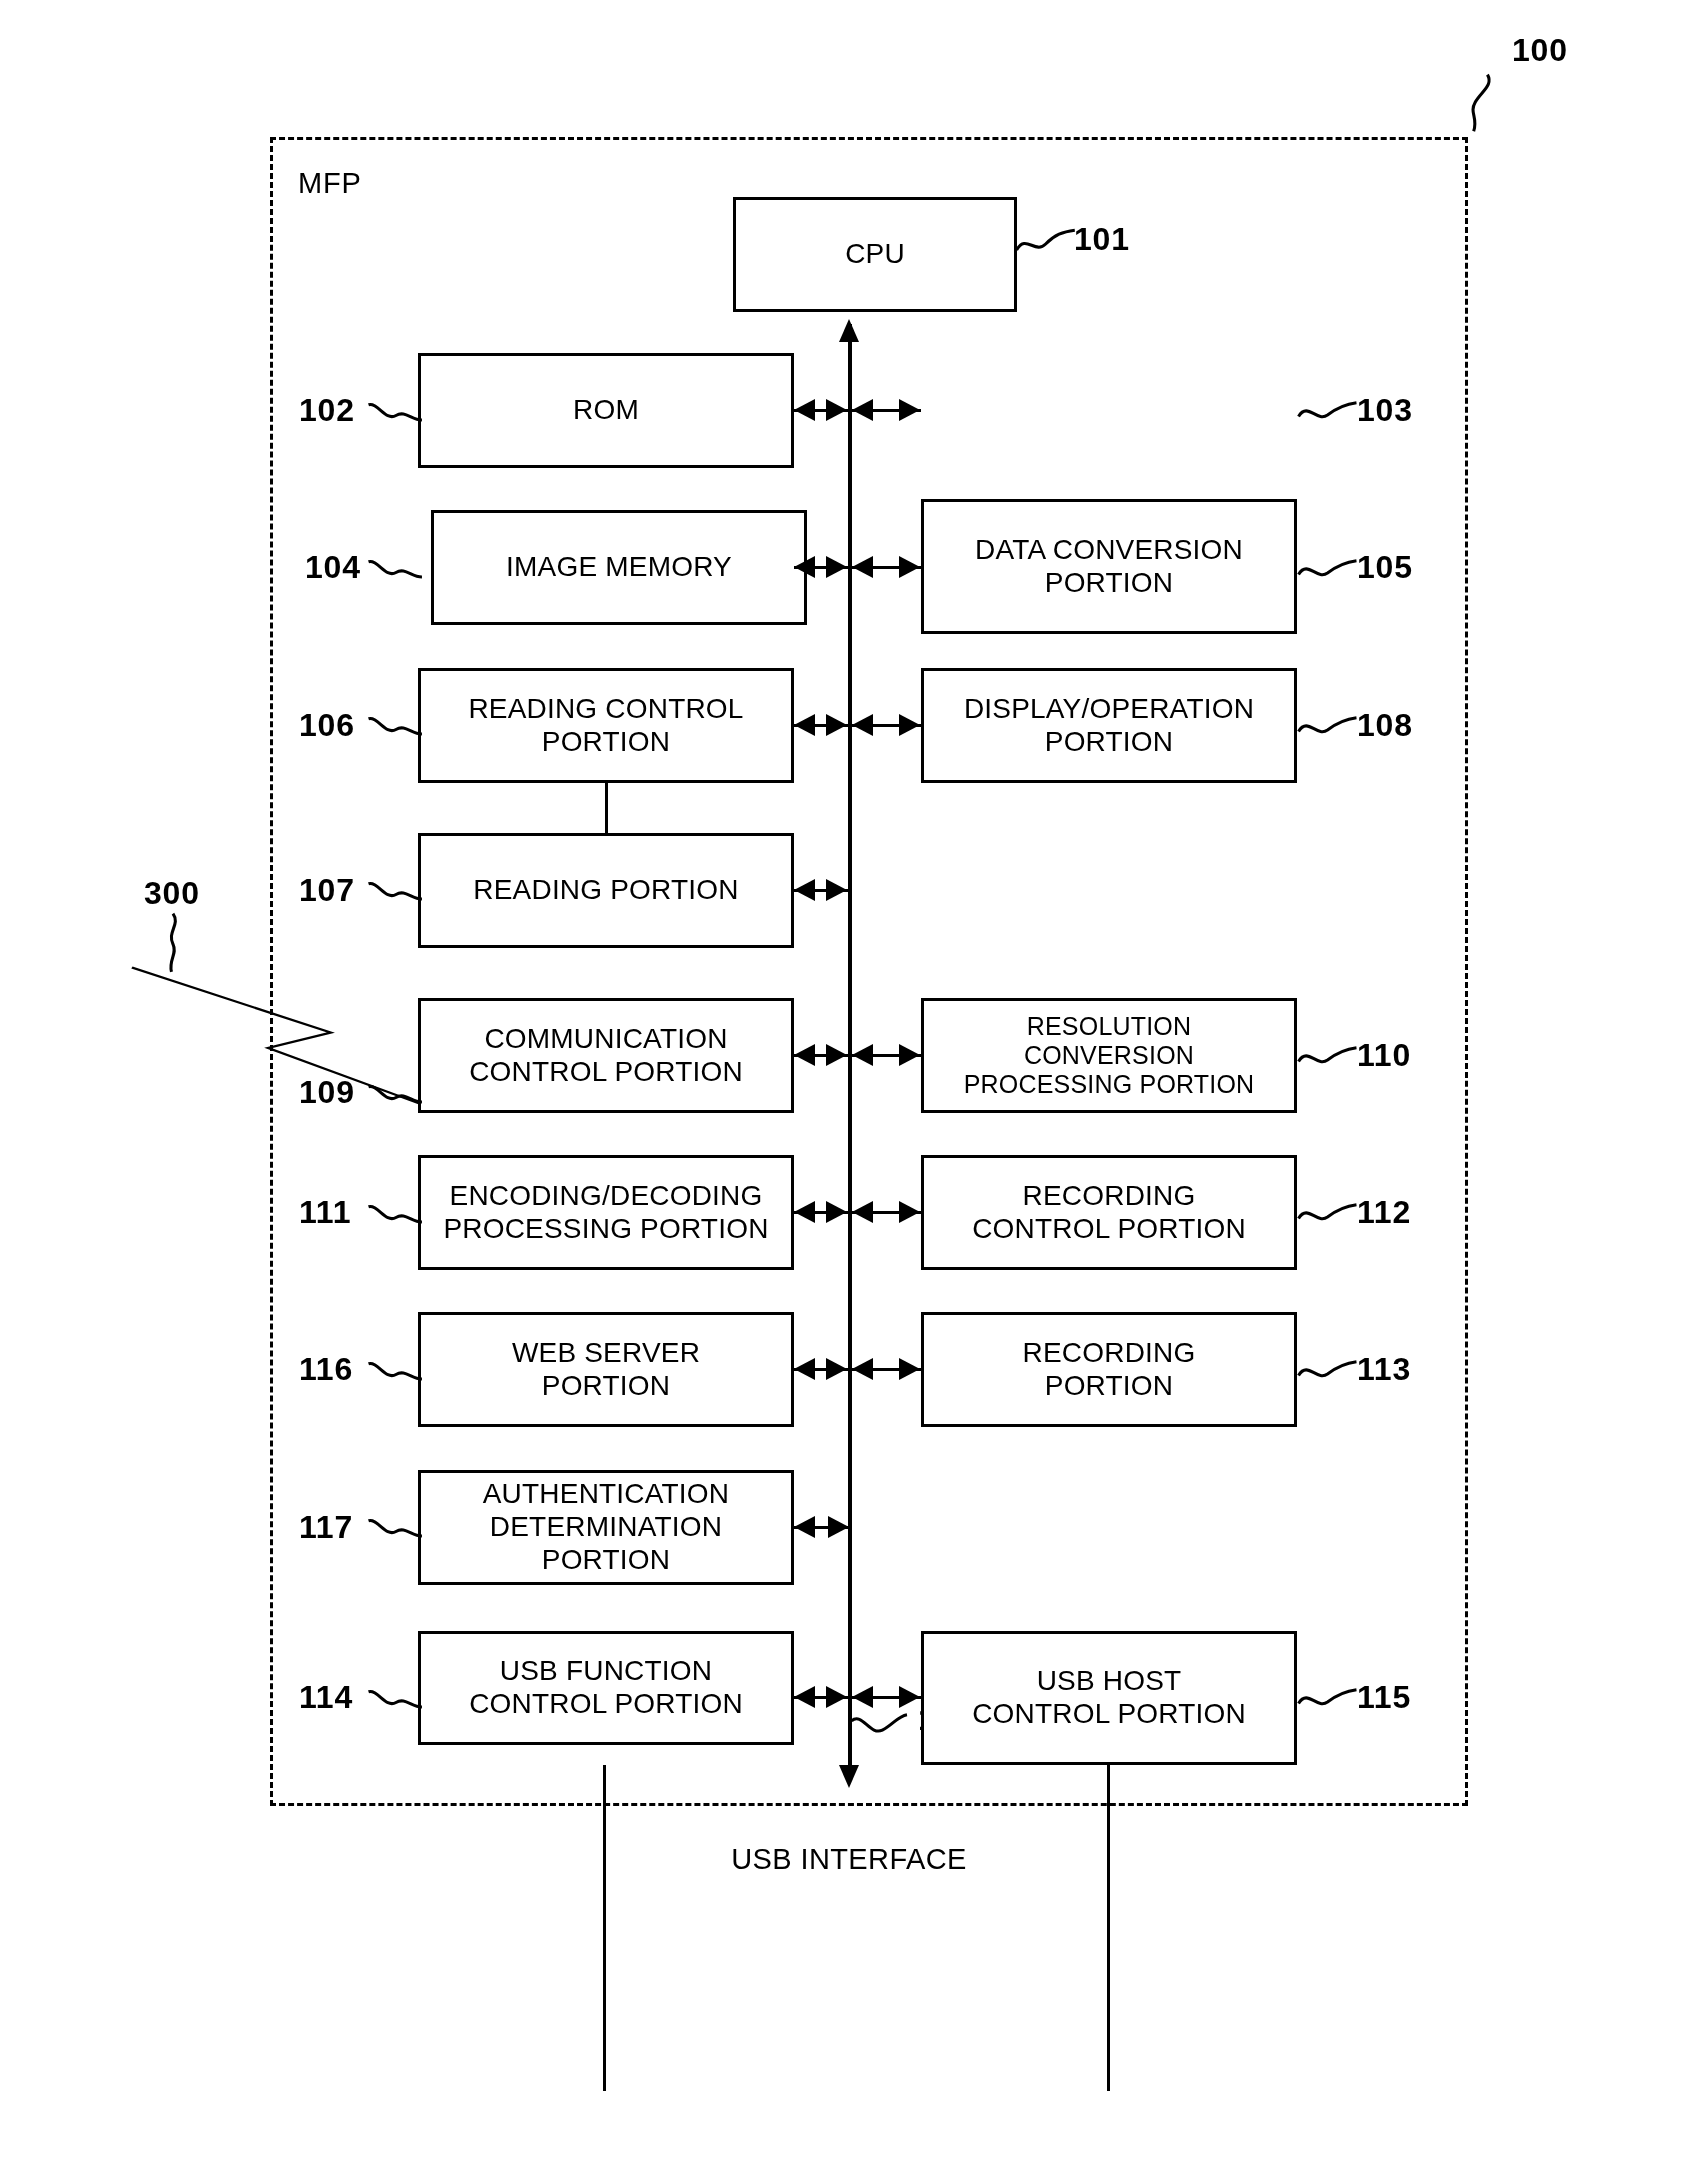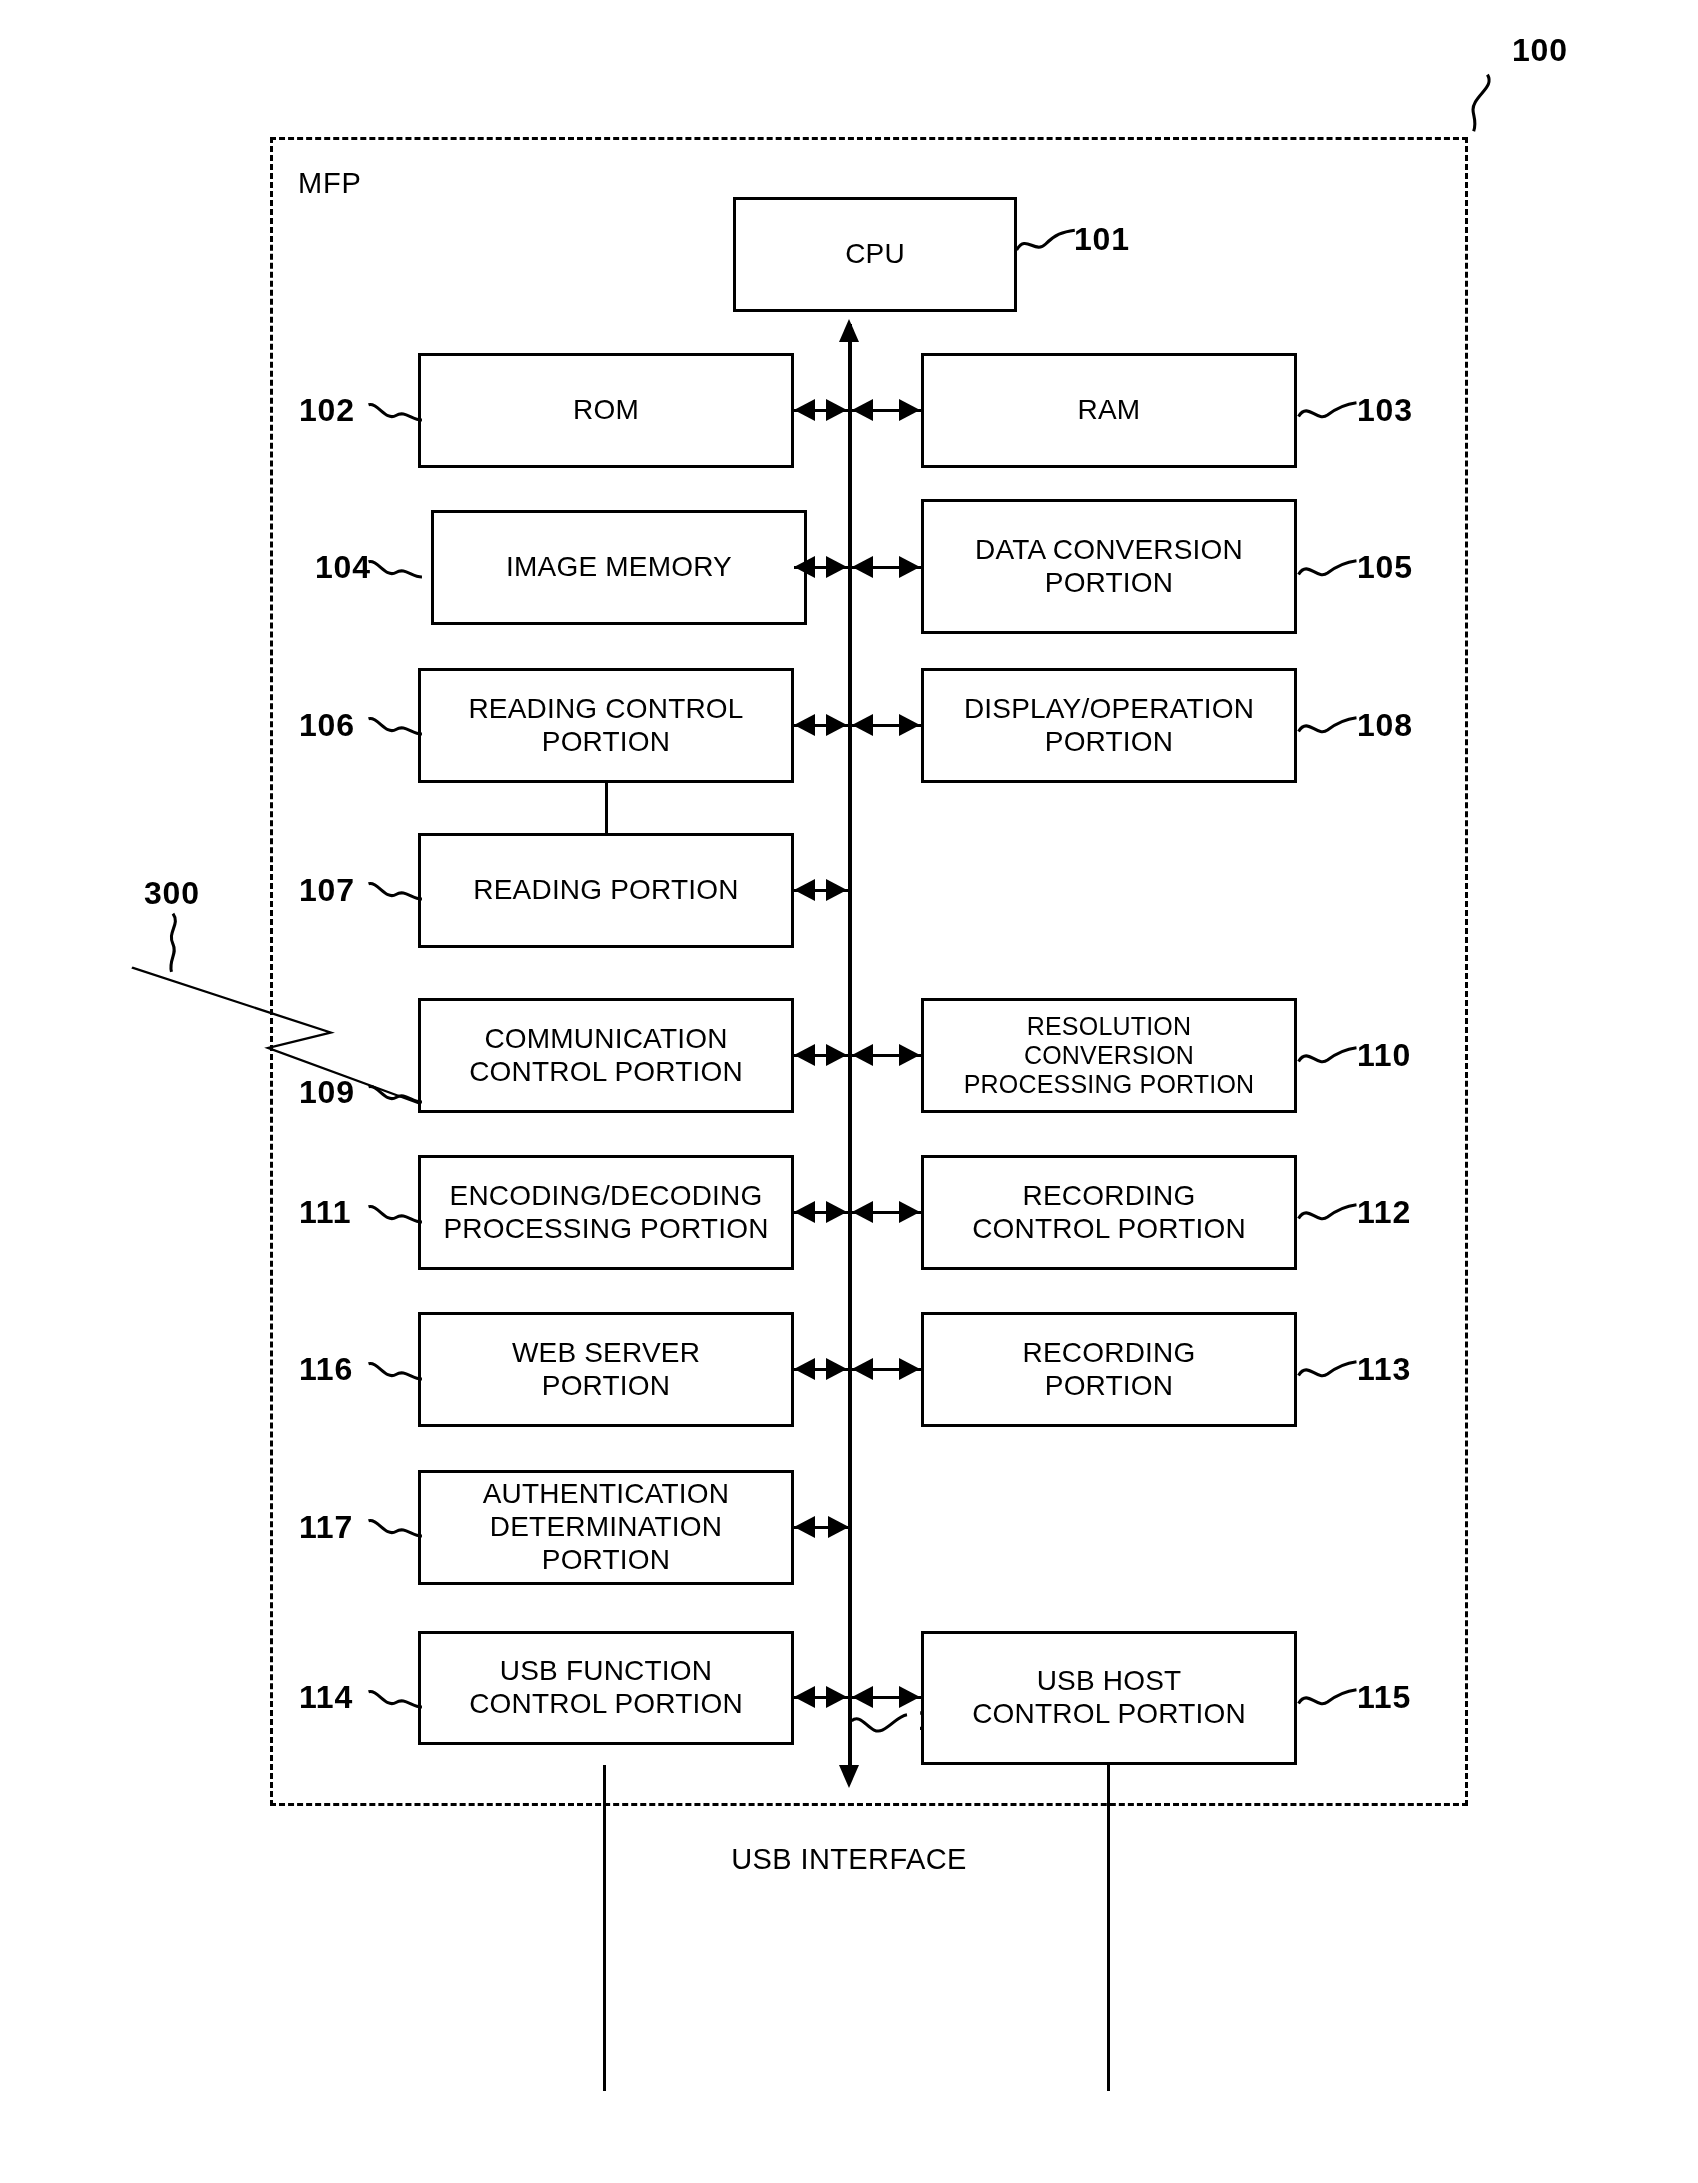--- a/index.html
+++ b/index.html
@@ -115,39 +115,36 @@
   <div class="ref right" style="left:1074px;top:221px;">101</div>
 
   <div class="blk" id="b-rom" style="left:418px;top:353px;width:376px;height:115px;justify-content:center;">
     <span>ROM</span>
   </div>
   <div class="ref left" style="left:299px;top:392px;">102</div>
   <svg class="lead" style="left:367px;top:397px;" width="58" height="40" viewBox="0 0 76 52">
     <path d="M2 10 C 14 6, 24 32, 38 24 C 50 17, 58 30, 72 30" stroke="#000" stroke-width="4" fill="none"></path>
   </svg>
 
-  <div class="blk" id="b-ram" style="left:921px;top:353px;width:376px;height:115px;">
-    <span>RAM</span>
-  </div>
   <svg class="lead" style="left:1297px;top:395px;" width="61" height="40" viewBox="0 0 80 52">
     <path d="M2 28 C 14 8, 26 36, 40 26 C 52 17, 62 12, 78 10" stroke="#000" stroke-width="4" fill="none"></path>
   </svg>
   <div class="ref right" style="left:1357px;top:392px;">103</div>
 
   <div class="hline" style="left:794px;top:409px;width:54px;"></div>
   <div class="ah ah-left" style="left:794px;top:399px;"></div>
   <div class="ah ah-right" style="left:826px;top:399px;"></div>
   <div class="hline" style="left:852px;top:409px;width:69px;"></div>
   <div class="ah ah-left" style="left:852px;top:399px;"></div>
   <div class="ah ah-right" style="left:899px;top:399px;"></div>
 
   <div class="blk" id="b-imgmem" style="left:431px;top:510px;width:376px;height:115px;">
     <span>IMAGE MEMORY</span>
   </div>
-  <div class="ref left" style="left:315px;top:549px;">104</div>
+  <div class="ref left" style="left:305px;top:549px;">104</div>
   <svg class="lead" style="left:367px;top:554px;" width="58" height="40" viewBox="0 0 76 52">
     <path d="M2 10 C 14 6, 24 32, 38 24 C 50 17, 58 30, 72 30" stroke="#000" stroke-width="4" fill="none"></path>
   </svg>
 
   <div class="blk" id="b-datconv" style="left:921px;top:499px;width:376px;height:135px;">
     <div>
       <span>DATA CONVERSION</span>
       <span>PORTION</span>
     </div>
   </div>

